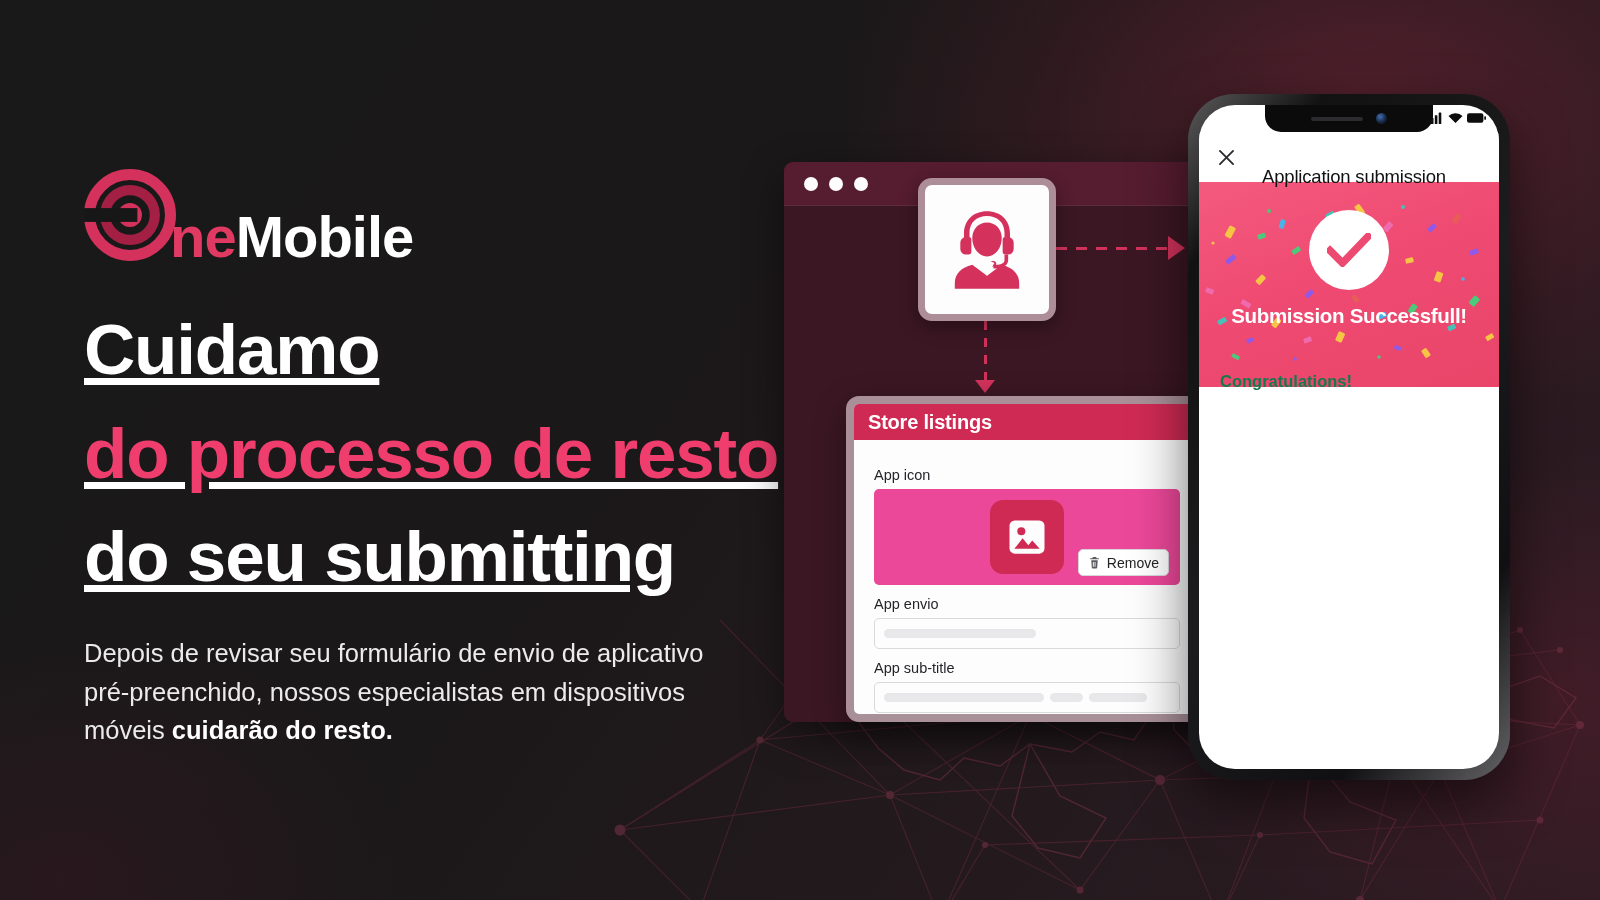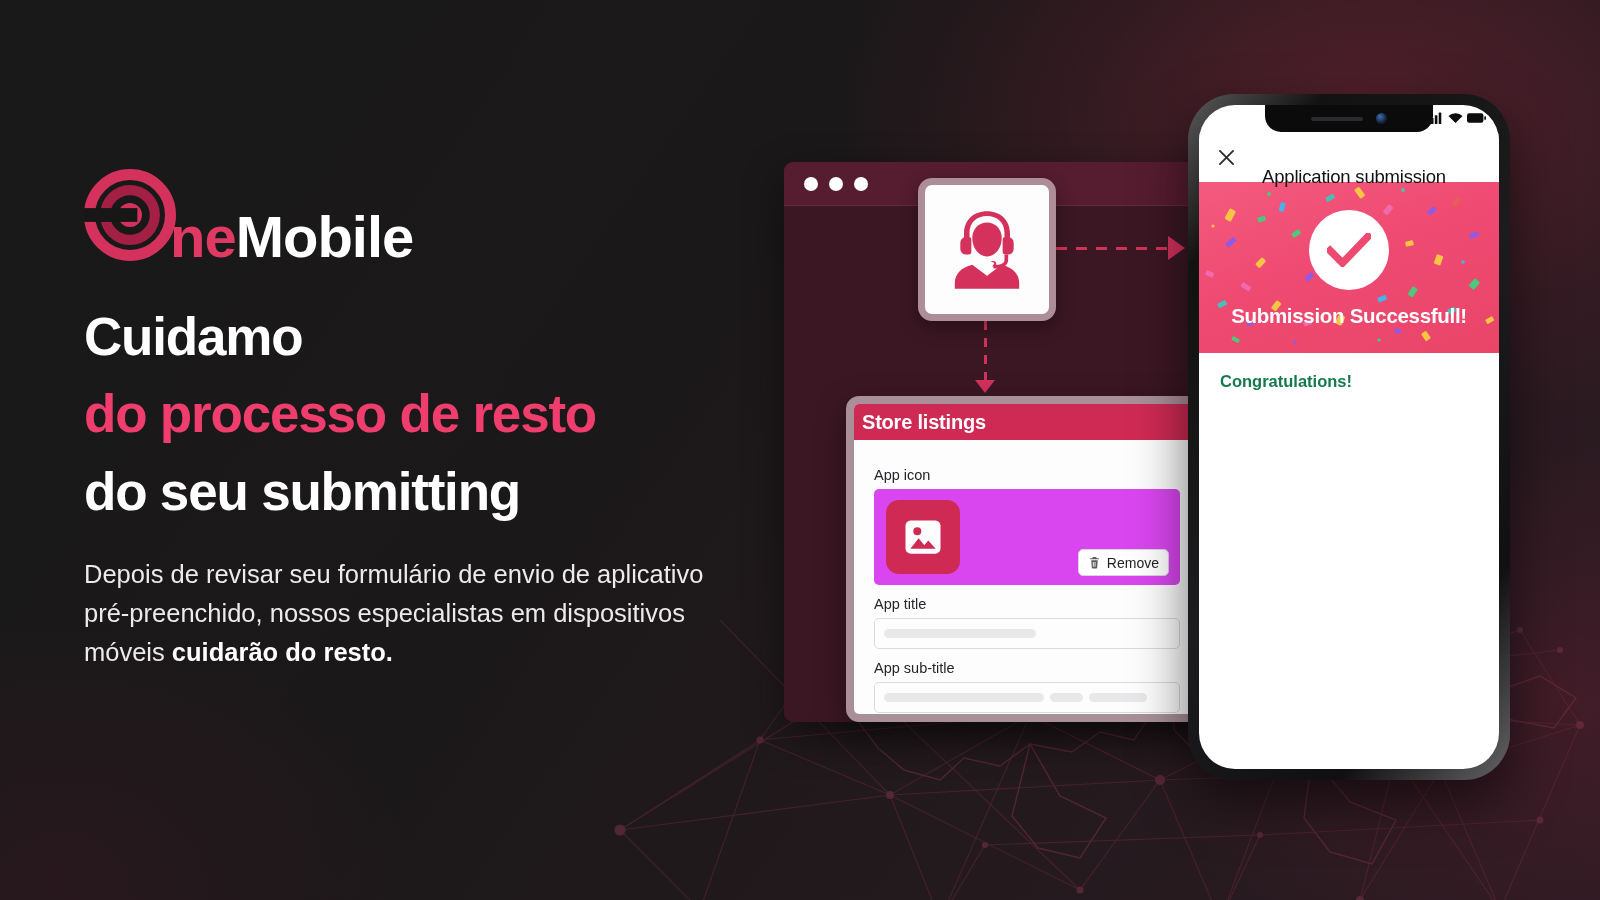--- a/index.html
+++ b/index.html
@@ -36,25 +36,26 @@
   .logo-mark { width: 92px; height: 92px; flex: 0 0 92px; }
   .logo-text {
     font-size: 58px; font-weight: 700; letter-spacing: -1px;
     line-height: 1; margin-left: -6px; margin-top: 44px;
   }
   .logo-text .t1 { color: #e03a63; }
   .logo-text .t2 { color: #ffffff; }
 
   h1.headline {
     margin-top: 36px;
-    font-size: 53px;
+    font-size: 71px;
     font-weight: 700;
     line-height: 1.46;
     letter-spacing: -1.2px;
     color: #ffffff;
+    text-decoration: underline;
   }
   h1.headline .accent { color: #ef3e6d; }
 
   p.lede {
     margin-top: 25px;
     font-size: 25.5px;
     line-height: 1.52;
     color: #eceaea;
     font-weight: 400;
     max-width: 660px;
@@ -118,30 +119,30 @@
     position: absolute; left: 846px; top: 396px;
     width: 362px; height: 326px;
     background: #fdfdfd;
     border: 8px solid #a99098;
     border-radius: 13px;
     overflow: hidden;
     box-shadow: 0 10px 30px rgba(0,0,0,.4);
   }
   .store-head {
     height: 36px; background: #cf2a54;
-    display: flex; align-items: center; padding-left: 8px;
+    display: flex; align-items: center; padding-left: 14px;
   }
   .store-head span { color: #fff; font-size: 20px; font-weight: 700; letter-spacing: -.2px; }
   .store-body { padding: 9px 20px 12px 20px; }
   .field-label { font-size: 14.5px; color: #24242a; margin-bottom: 6px; margin-top: 18px; }
 
   .icon-drop {
-    background: #d946ef; border-radius: 5px;
+    background: #ec4899; border-radius: 5px;
     height: 96px; padding: 11px 12px;
-    display: flex; align-items: flex-start; position: relative;
+    display: flex; align-items: flex-start; position: relative; justify-content: center;
   }
   .app-icon-tile {
     width: 74px; height: 74px; border-radius: 13px; background: #cf2a54;
     display: flex; align-items: center; justify-content: center;
   }
   .app-icon-tile svg { width: 42px; height: 42px; }
   .remove-btn {
     position: absolute; right: 11px; bottom: 9px;
     background: #fff; border: 1px solid #d6d6db; border-radius: 5px;
     height: 27px; padding: 0 9px;
@@ -189,21 +190,21 @@
     position: absolute; top: 27px; left: 0; right: 0; height: 50px;
     display: flex; align-items: center; padding: 0 0 0 17px; background: #fff; z-index: 3;
   }
   .close-x { width: 21px; height: 21px; flex: 0 0 21px; }
   .phone-title {
     flex: 1; text-align: center; font-size: 18.5px; color: #111; font-weight: 400;
     letter-spacing: -.2px; padding-right: 28px; margin-top: 40px;
   }
 
   .hero {
-    position: absolute; top: 77px; left: 0; right: 0; height: 171px;
+    position: absolute; top: 77px; left: 0; right: 0; height: 205px;
     background: linear-gradient(160deg,#f45a7e 0%,#ef4a72 45%,#e94569 100%);
     overflow: hidden;
   }
   .check-circle {
     position: absolute; left: 50%; top: 28px; transform: translateX(-50%);
     width: 80px; height: 80px; border-radius: 50%; background: #fff;
     display: flex; align-items: center; justify-content: center;
   }
   .check-circle svg { width: 44px; height: 34px; }
   .hero-caption {
@@ -342,21 +343,21 @@
           </svg>
         </div>
         <div class="remove-btn">
           <svg viewBox="0 0 24 24" fill="#5b5b61">
             <path d="M9 2h6l1 2h4v2H4V4h4l1-2zM6 8h12l-1 13a2 2 0 01-2 2H9a2 2 0 01-2-2L6 8zm3 3v9h1.6v-9H9zm3.2 0v9h1.6v-9h-1.6z"></path>
           </svg>
           <span>Remove</span>
         </div>
       </div>
 
-      <div class="field-label" style="margin-top:11px;">App title</div>
+      <div class="field-label" style="margin-top:11px;">App envio</div>
       <div class="text-field">
         <span class="skel" style="width:152px;"></span>
       </div>
 
       <div class="field-label" style="margin-top:11px;">App sub-title</div>
       <div class="text-field">
         <span class="skel" style="width:160px;"></span>
         <span class="skel" style="width:33px;"></span>
         <span class="skel" style="width:58px;"></span>
       </div>

